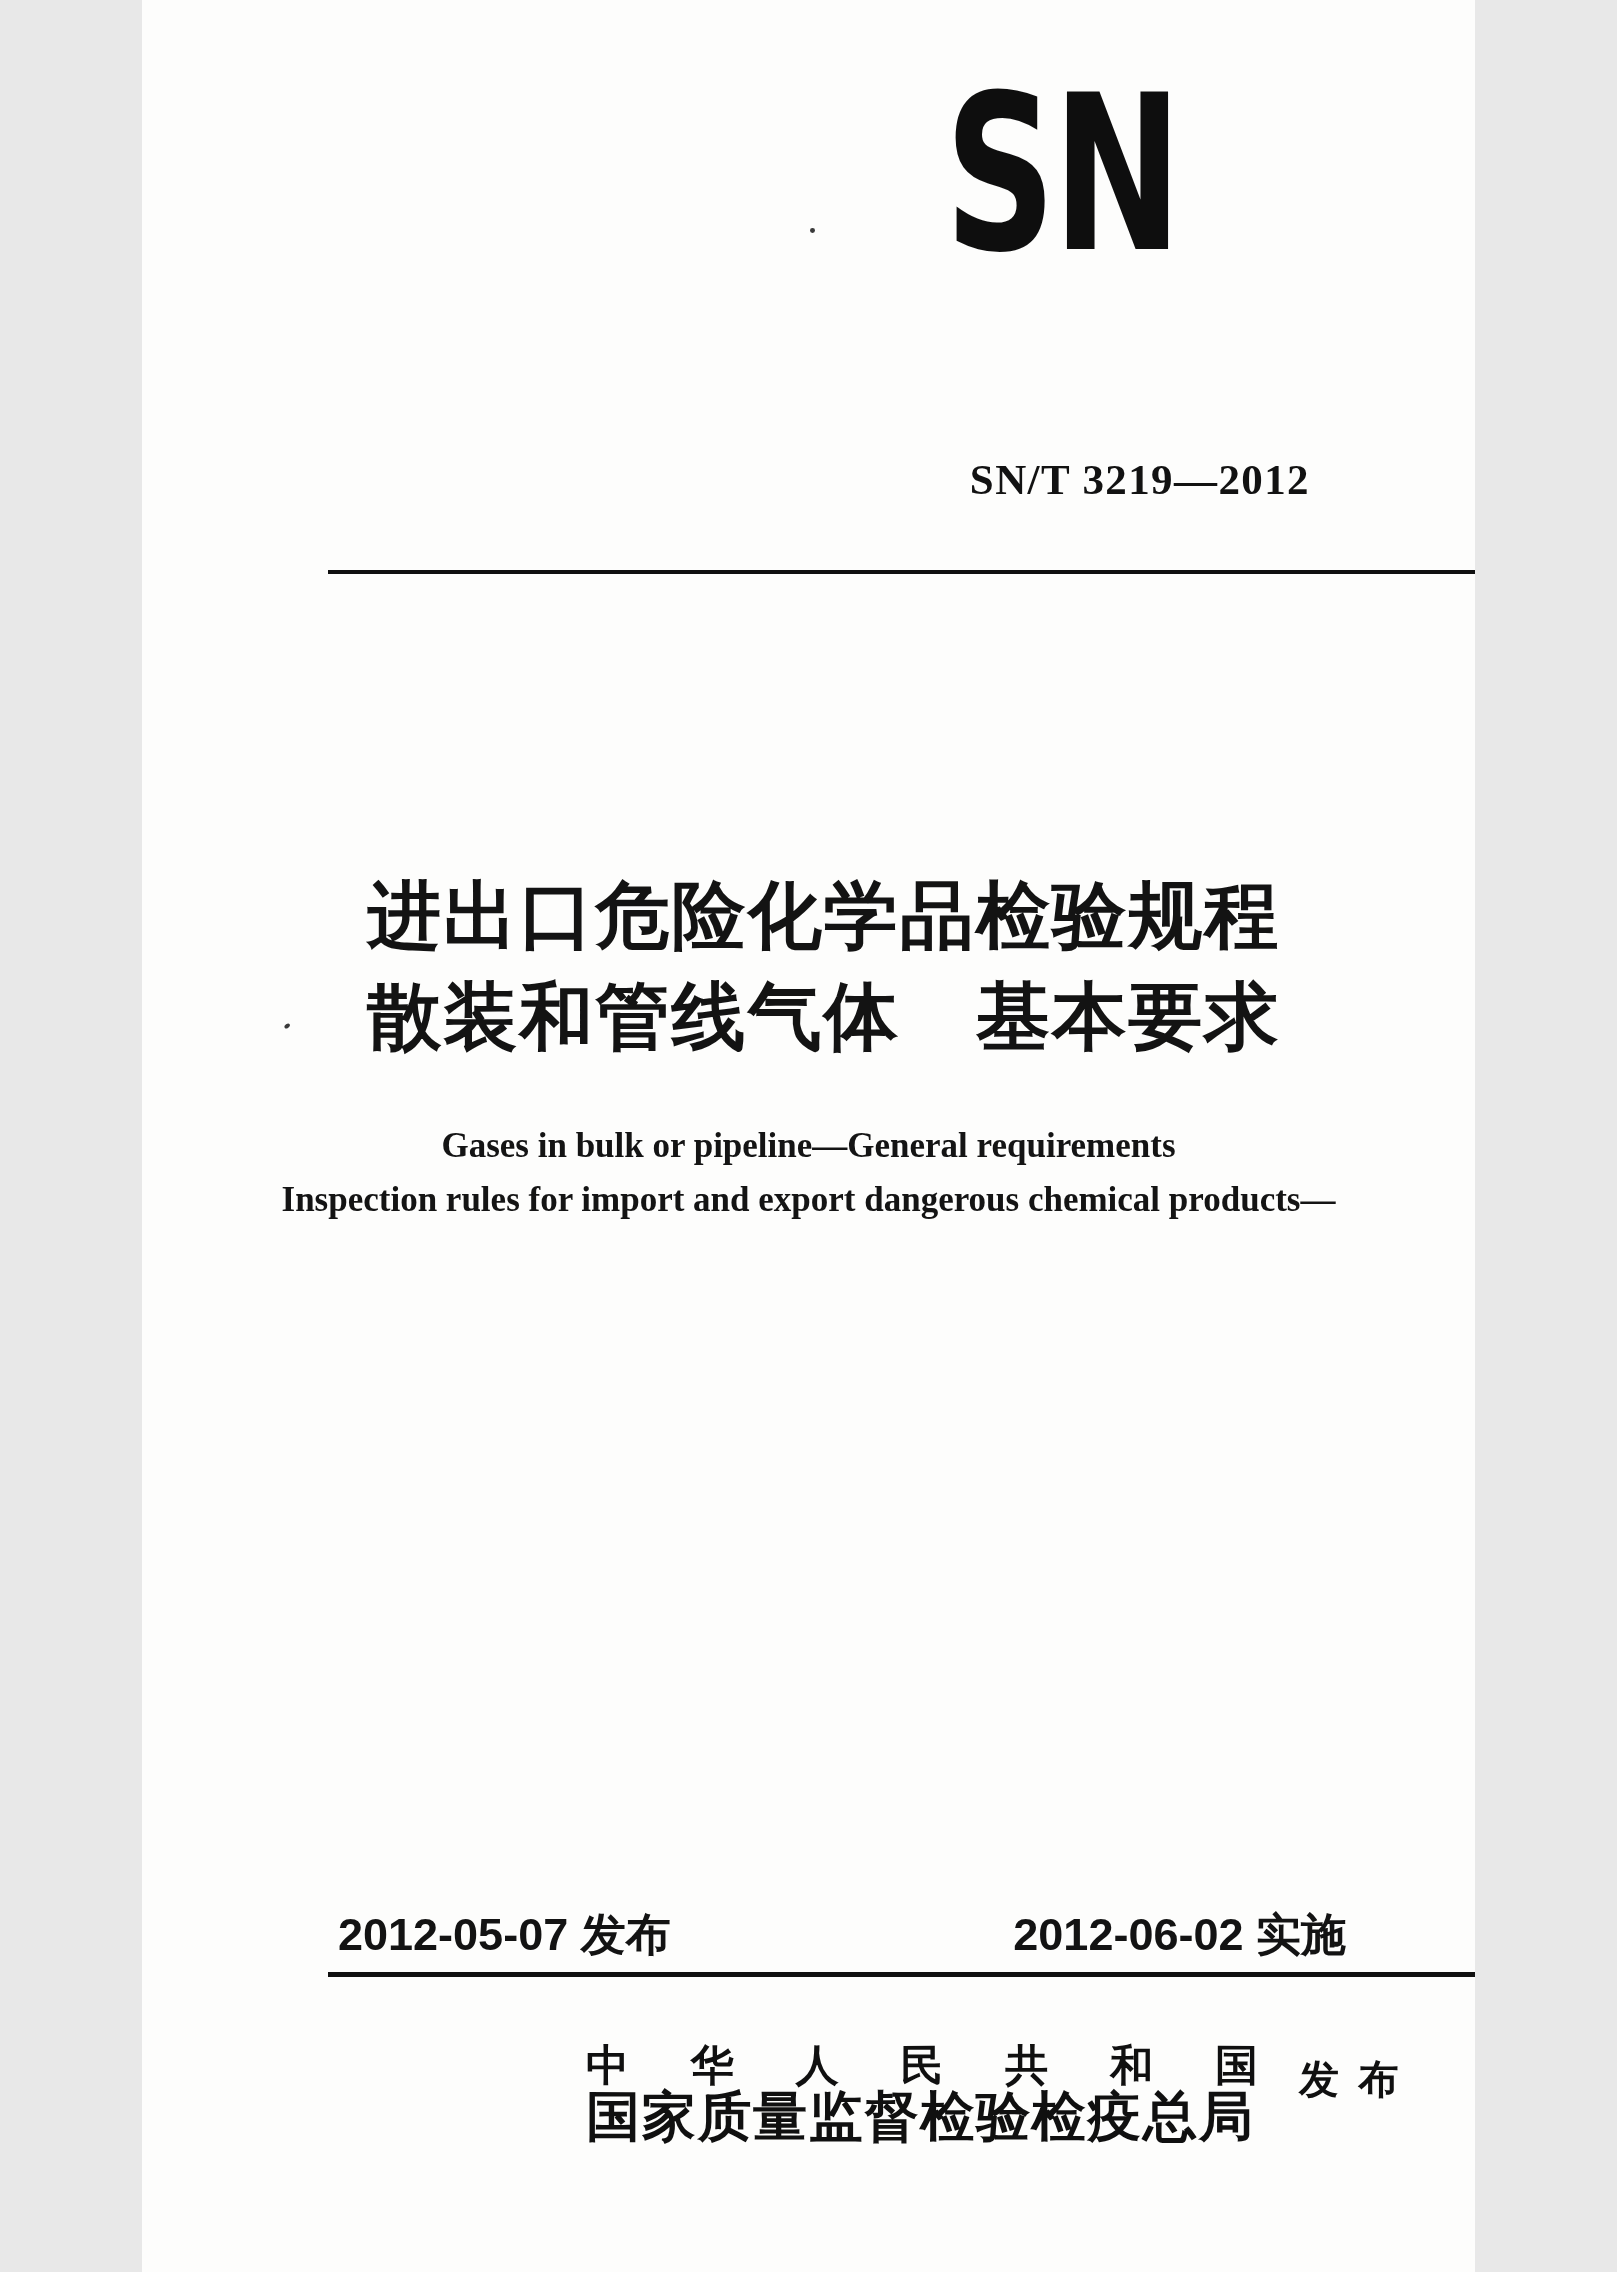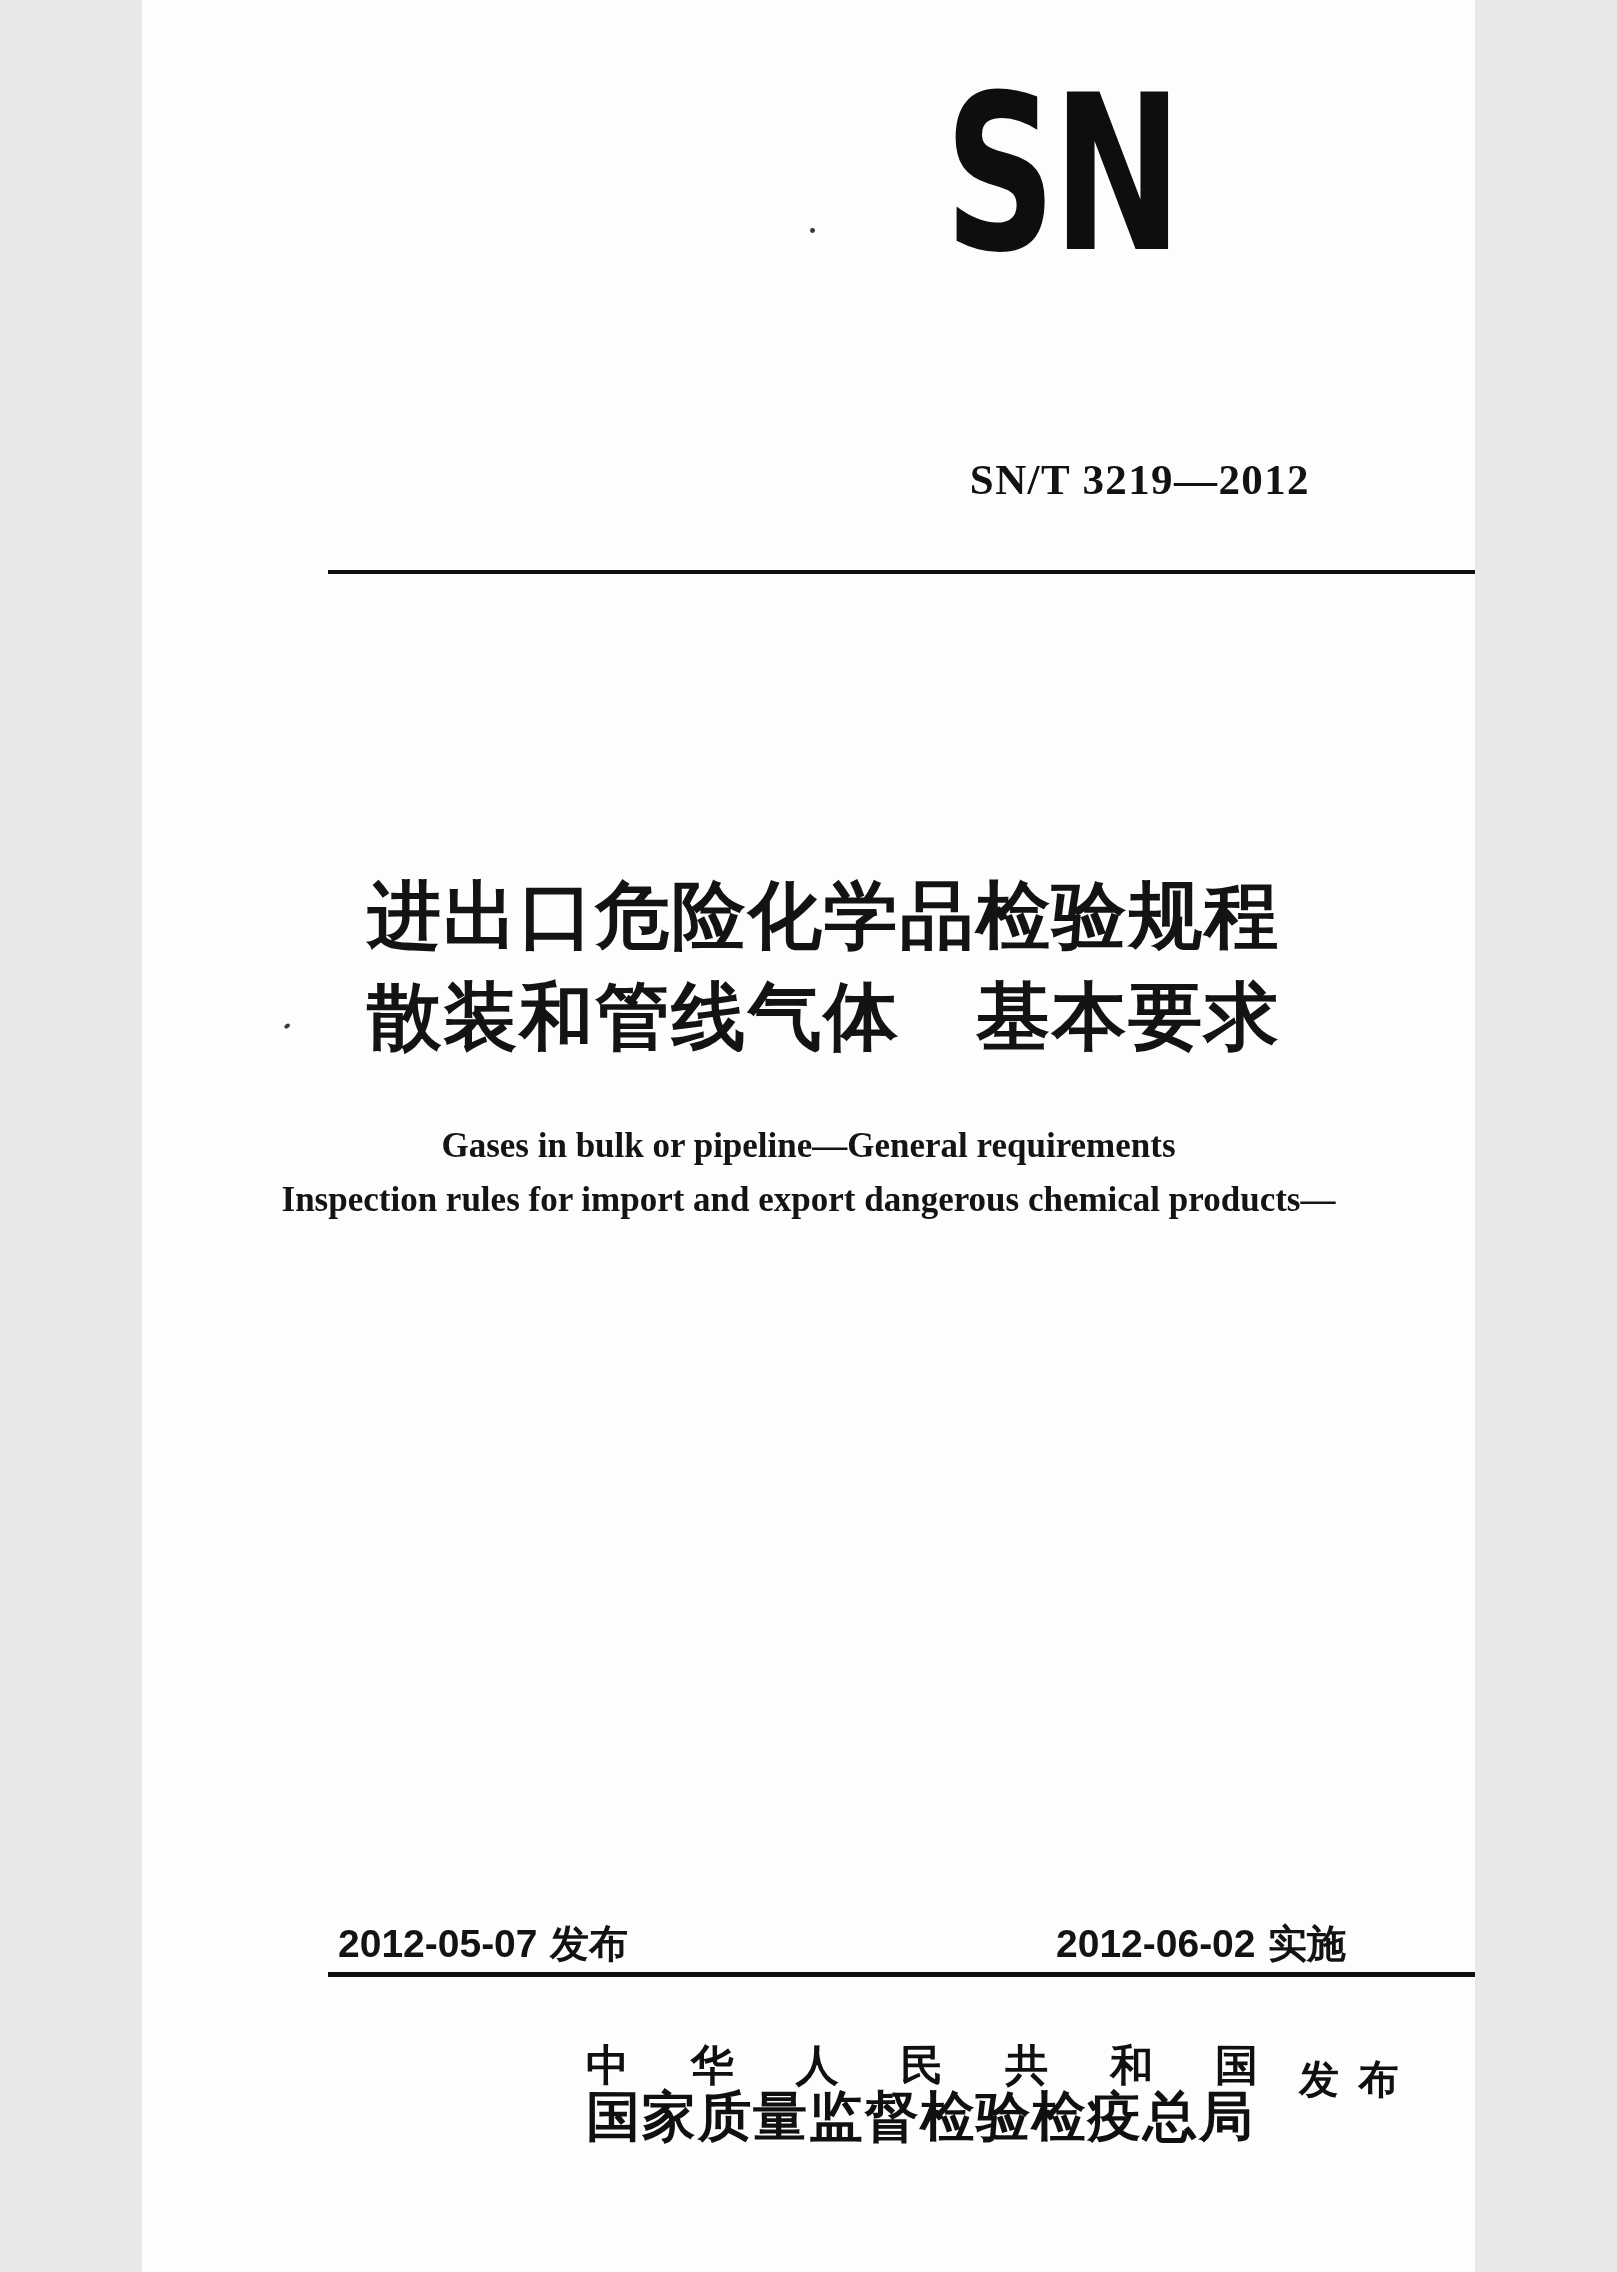--- a/index.html
+++ b/index.html
@@ -61,24 +61,23 @@
     font-weight:bold;
     font-size:35px;line-height:54px;
     color:#141414;
   }
   .en-title .line{white-space:nowrap;}
 
   
   .dates-row{
     position:absolute;top:1912px;left:196px;right:129px;
     display:flex;justify-content:space-between;align-items:baseline;
-    font-size:39px;line-height:1;
+    font-size:45px;line-height:1;
     font-weight:bold;
     color:#131313;
-    margin-top:12px;
   }
   .dates-row .date-item{white-space:nowrap;}
   .dates-row .date-label{margin-left:12.5px;}
   .publisher{
     position:absolute;top:2044px;left:444px;width:672px;
     font-family:"Liberation Serif", serif;
     font-weight:bold;
     color:#101010;
   }
   .publisher-line1{

